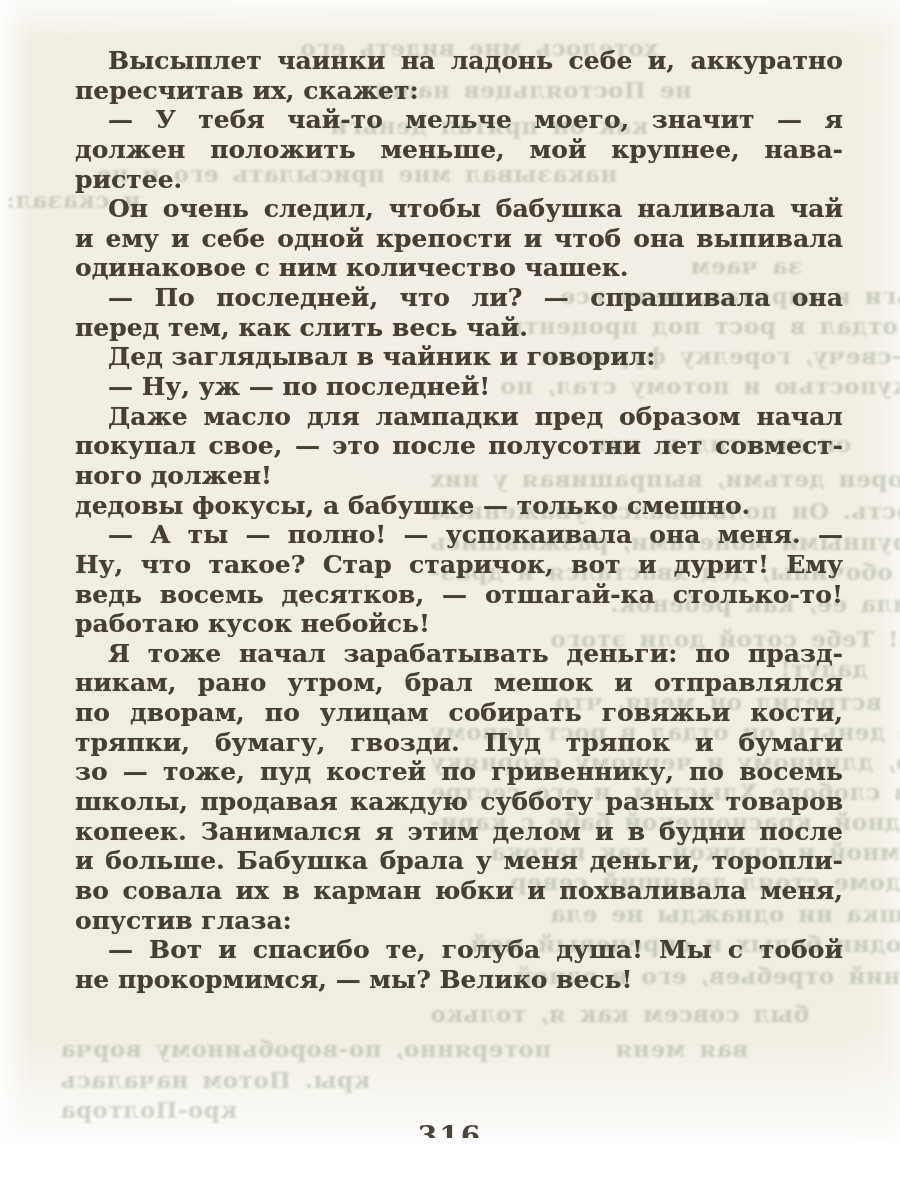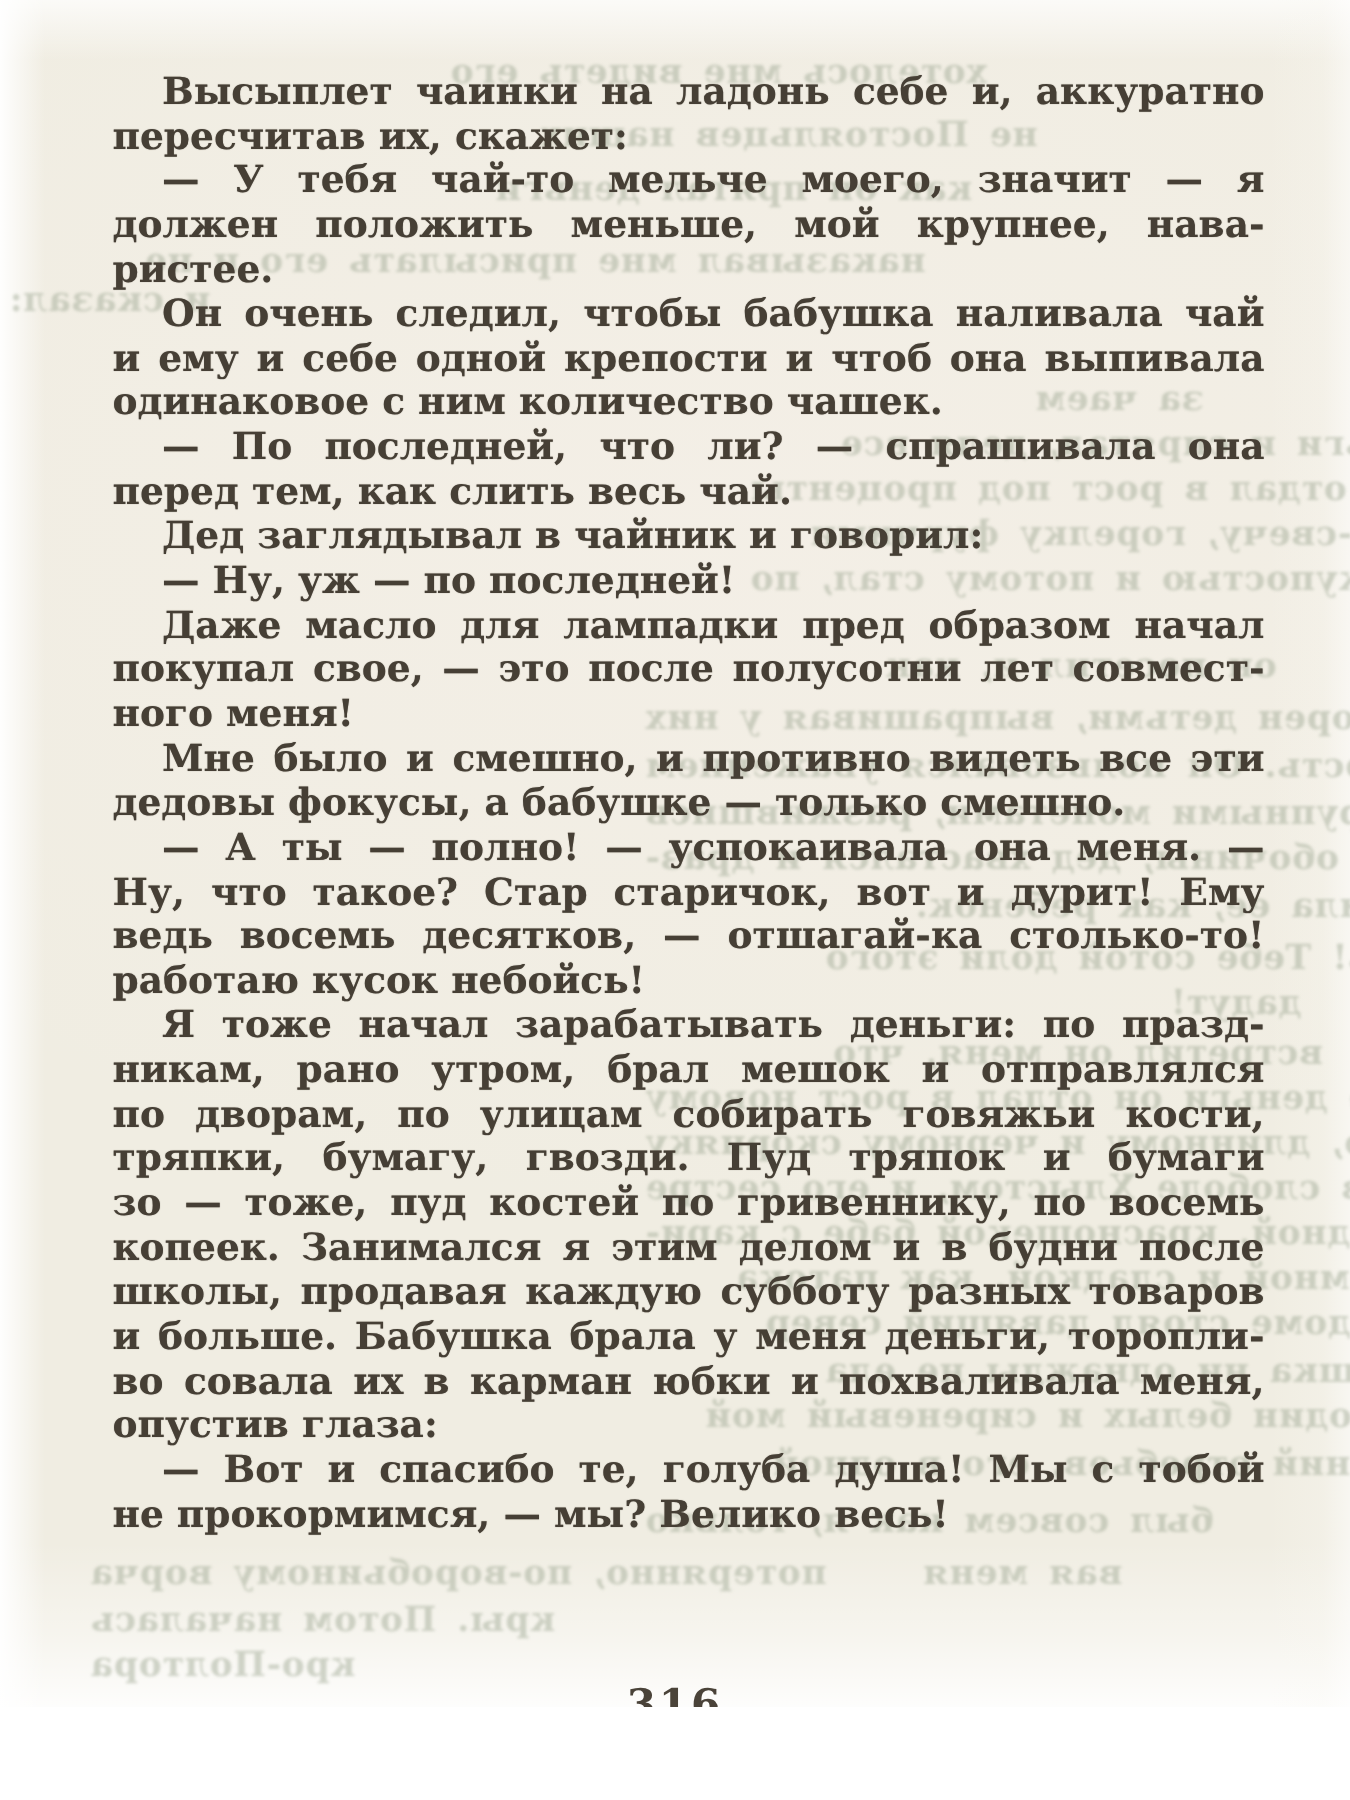--- a/index.html
+++ b/index.html
@@ -94,34 +94,33 @@
       <div class="line">ристее.</div>
       <div class="line ind j">Он очень следил, чтобы бабушка наливала чай</div>
       <div class="line j">и ему и себе одной крепости и чтоб она выпивала</div>
       <div class="line">одинаковое с ним количество чашек.</div>
       <div class="line ind j">— По последней, что ли? — спрашивала она</div>
       <div class="line">перед тем, как слить весь чай.</div>
       <div class="line ind">Дед заглядывал в чайник и говорил:</div>
       <div class="line ind">— Ну, уж — по последней!</div>
       <div class="line ind j">Даже масло для лампадки пред образом начал</div>
       <div class="line j">покупал свое, — это после полусотни лет совмест-</div>
-      <div class="line">ного меня!</div>
-      <div class="line ind j">Мне было и смешно, и противно видеть все эти</div>
+      <div class="line">ного должен!</div>
       <div class="line">дедовы фокусы, а бабушке — только смешно.</div>
       <div class="line ind j">— А ты — полно! — успокаивала она меня. —</div>
       <div class="line j">Ну, что такое? Стар старичок, вот и дурит! Ему</div>
       <div class="line j">ведь восемь десятков, — отшагай-ка столько-то!</div>
       <div class="line">работаю кусок небойсь!</div>
       <div class="line ind j">Я тоже начал зарабатывать деньги: по празд-</div>
       <div class="line j">никам, рано утром, брал мешок и отправлялся</div>
       <div class="line j">по дворам, по улицам собирать говяжьи кости,</div>
       <div class="line j">тряпки, бумагу, гвозди. Пуд тряпок и бумаги</div>
       <div class="line j">зо — тоже, пуд костей по гривеннику, по восемь</div>
+      <div class="line j">школы, продавая каждую субботу разных товаров</div>
       <div class="line j">копеек. Занимался я этим делом и в будни после</div>
-      <div class="line j">школы, продавая каждую субботу разных товаров</div>
       <div class="line j">и больше. Бабушка брала у меня деньги, торопли-</div>
       <div class="line j">во совала их в карман юбки и похваливала меня,</div>
       <div class="line">опустив глаза:</div>
       <div class="line ind j">— Вот и спасибо те, голуба душа! Мы с тобой</div>
       <div class="line">не прокормимся, — мы? Велико весь!</div>
     </div>
   <div id="folio">316</div>
 </div>
 
 </body></html>

